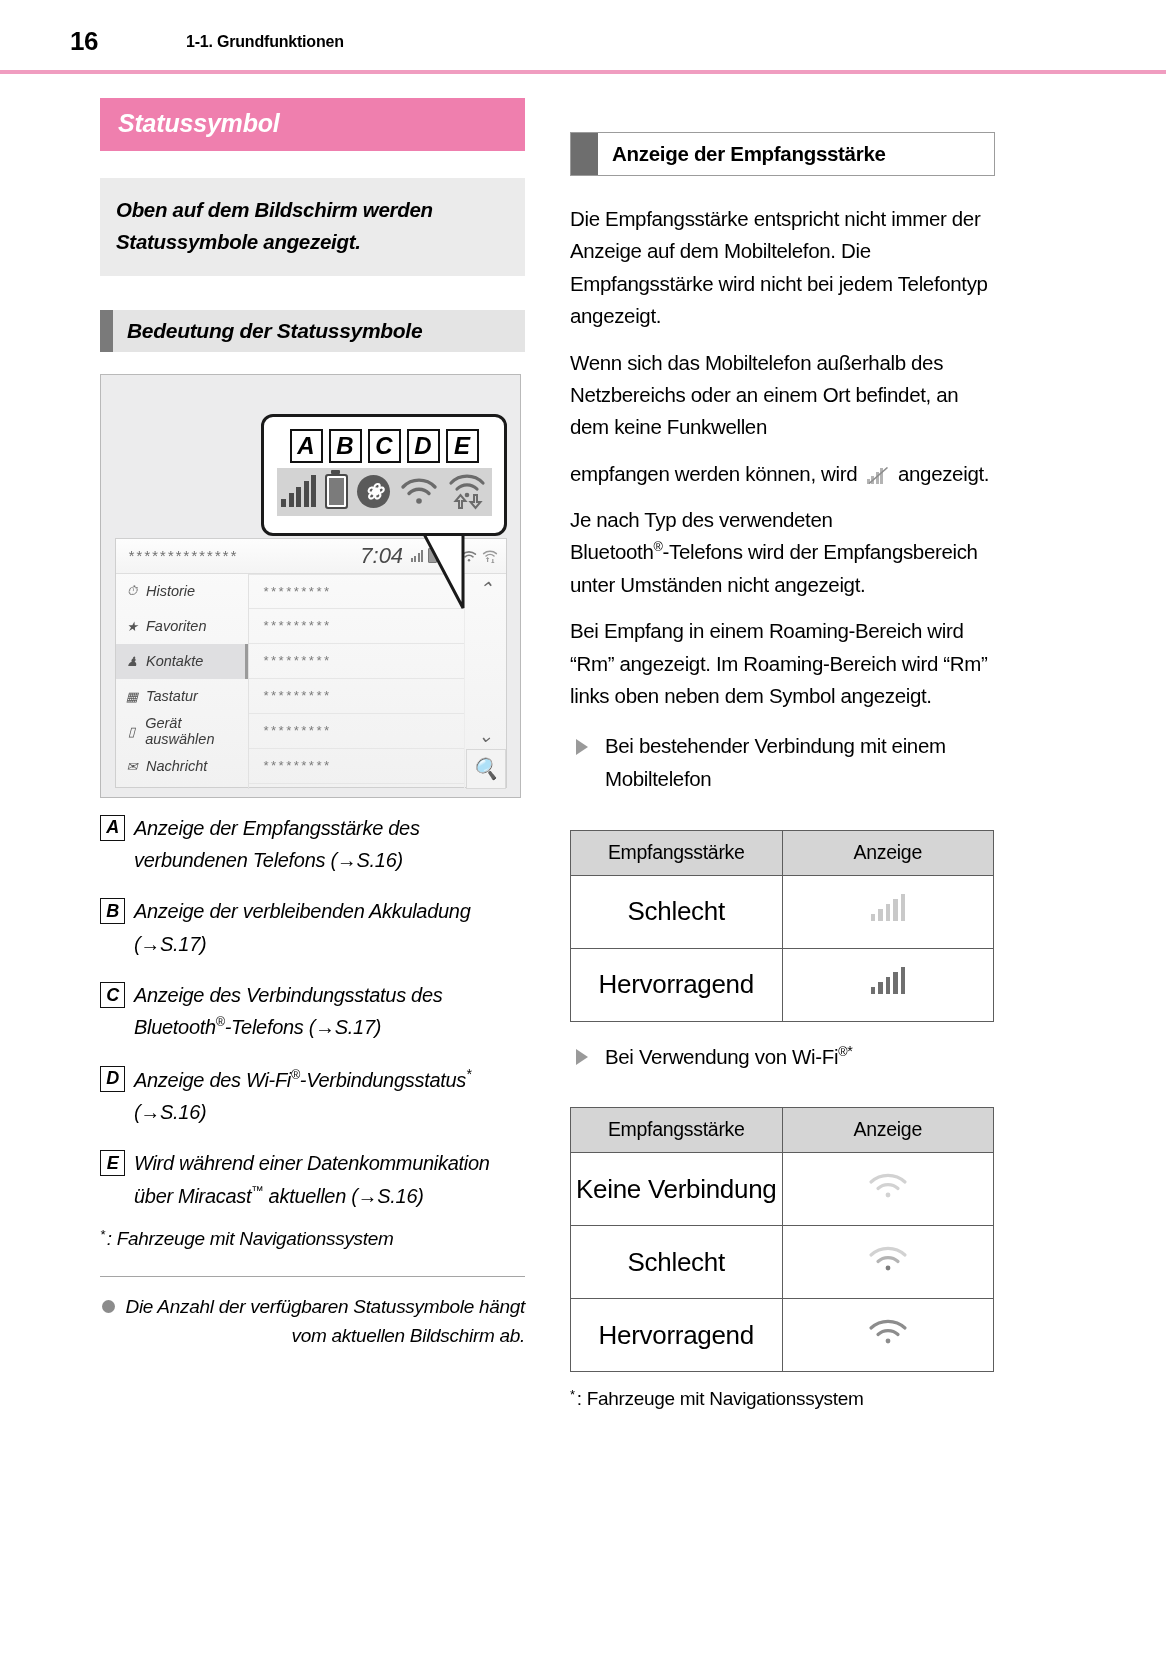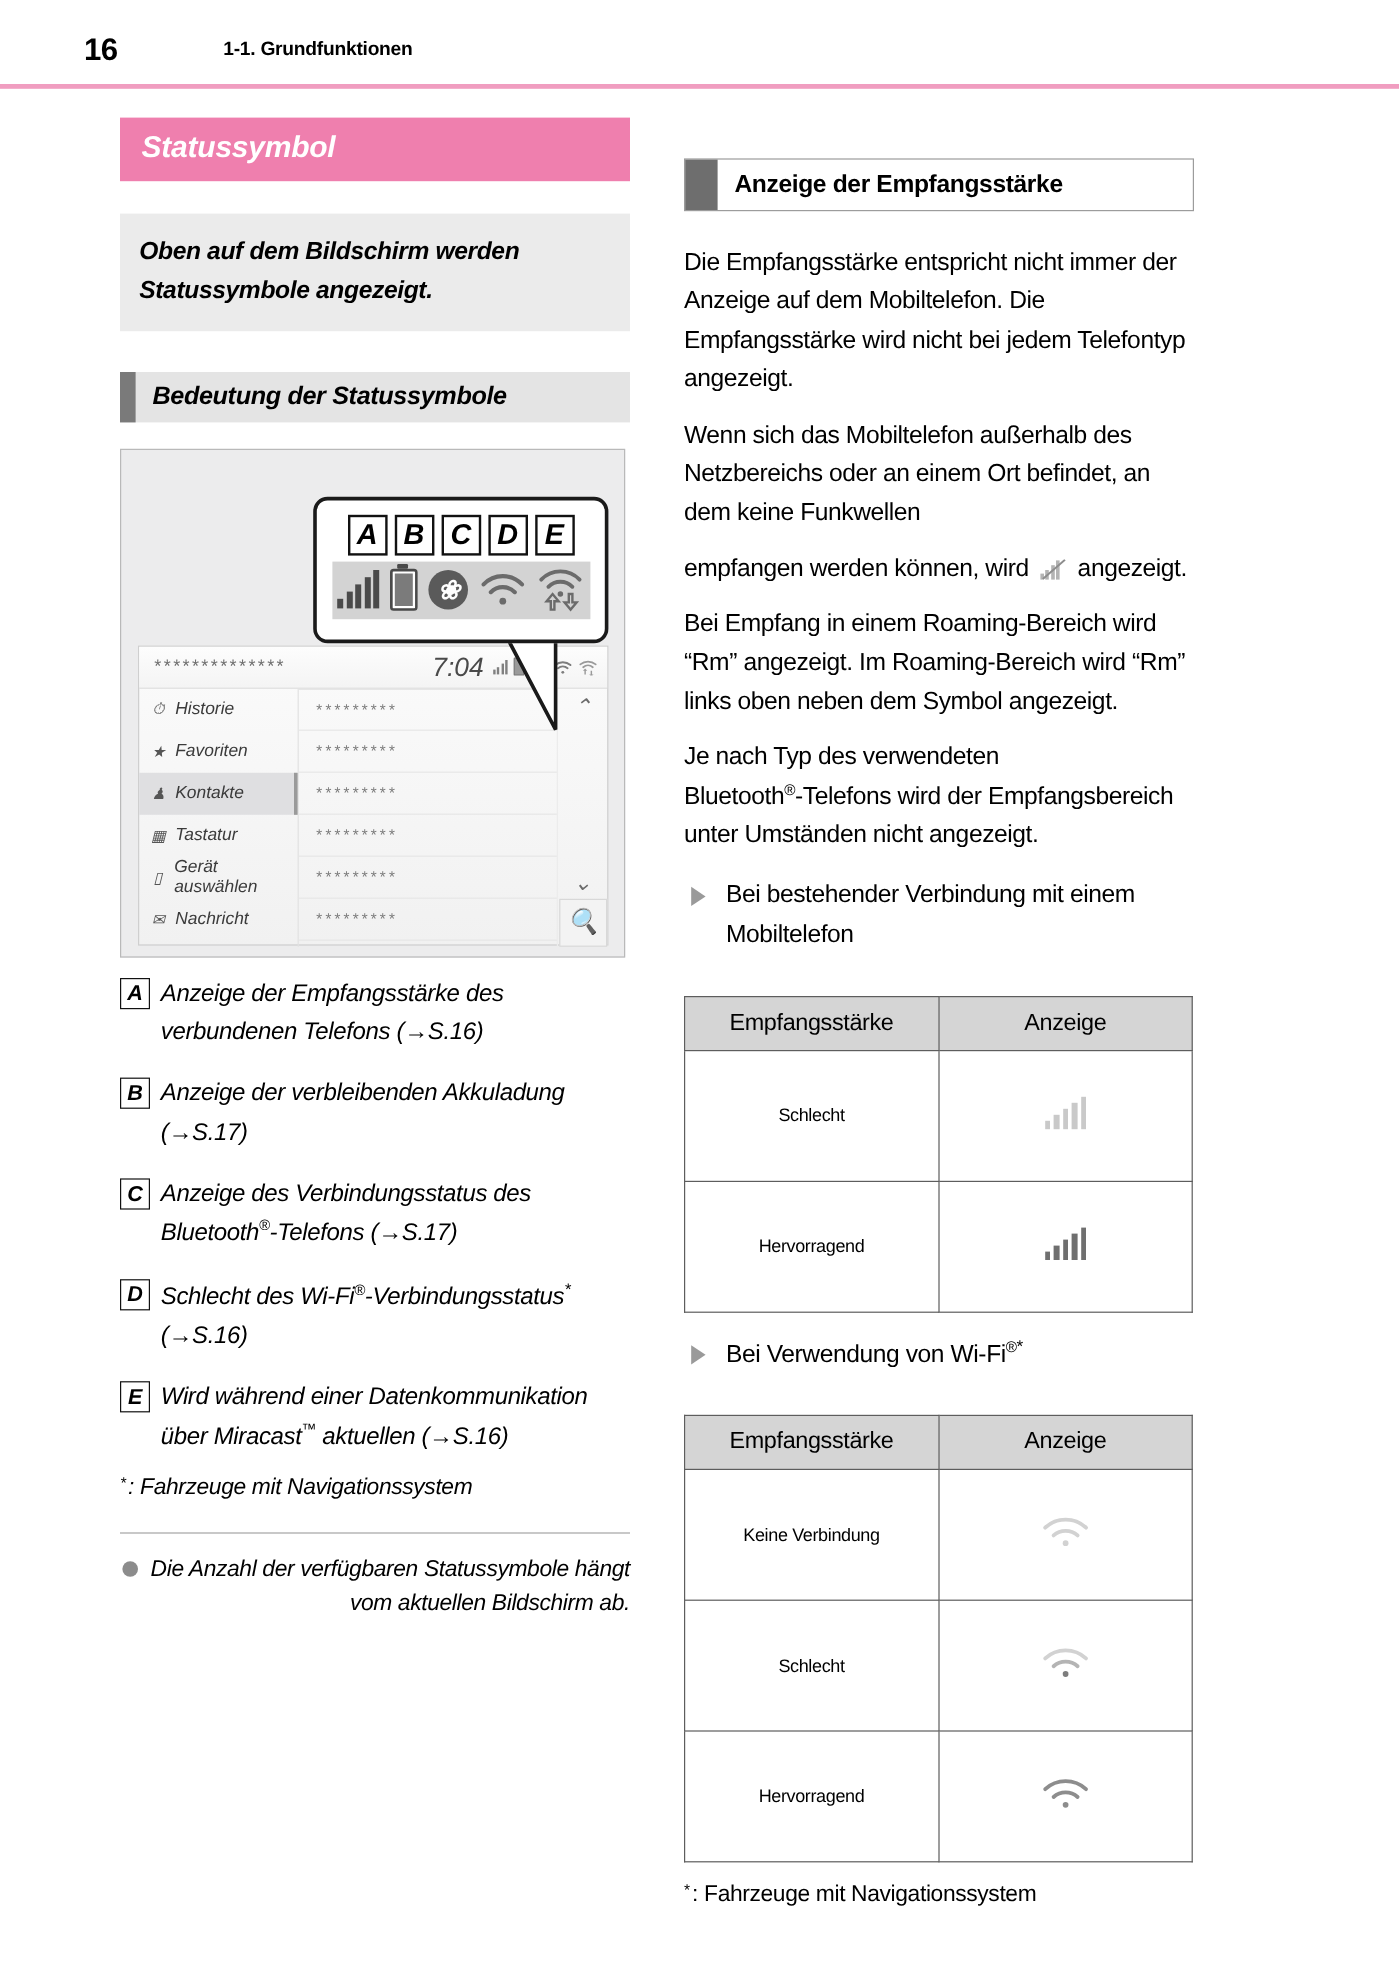--- a/index.html
+++ b/index.html
@@ -394,22 +394,22 @@
     background: #d5d5d5;
     border: 1.5px solid #5d5d5d;
     font-weight: normal;
     font-size: 19.5px;
     padding: 10px 0 11px 0;
     letter-spacing: -0.3px;
   }
   table.sig td {
     border: 1.5px solid #5d5d5d;
     text-align: center;
-    font-size: 15px;
-    padding: 34px 0;
+    font-size: 26px;
+    padding: 16px 0;
     height: 40px;
     letter-spacing: -0.3px;
   }
 
   
   .tbars { display:inline-flex; align-items:flex-end; gap:3px; height:26px; }
   .tbars i { display:block; width:4.5px; }
   .tbars i:nth-child(1){height:7px;}
   .tbars i:nth-child(2){height:12px;}
   .tbars i:nth-child(3){height:17px;}
@@ -572,21 +572,21 @@
       <div class="legend-item">
         <div class="lbox">B</div>
         <div class="ltext">Anzeige der verbleibenden Akkuladung (→S.17)</div>
       </div>
       <div class="legend-item">
         <div class="lbox">C</div>
         <div class="ltext"><span>Anzeige des Verbindungsstatus des Bluetooth</span><sup class="reg">®</sup><span>-Telefons (→S.17)</span></div>
       </div>
       <div class="legend-item">
         <div class="lbox">D</div>
-        <div class="ltext"><span>Schlecht des Wi-Fi</span><sup class="reg">®</sup><span>-Verbindungsstatus</span><sup class="star">*</sup><span> (→S.16)</span></div>
+        <div class="ltext"><span>Anzeige des Wi-Fi</span><sup class="reg">®</sup><span>-Verbindungsstatus</span><sup class="star">*</sup><span> (→S.16)</span></div>
       </div>
       <div class="legend-item">
         <div class="lbox">E</div>
         <div class="ltext"><span>Wird während einer Datenkommunikation über Miracast</span><sup class="tm">™</sup><span> aktuellen (→S.16)</span></div>
       </div>
     </div>
 
     <div class="footnote">
       <span class="fstar">*</span>
       <span>: Fahrzeuge mit Navigationssystem</span>
@@ -622,26 +622,26 @@
             <i></i>
             <i></i>
           </span>
         <svg class="slash" viewBox="0 0 26 17">
             <line x1="22.5" y1="0.5" x2="4" y2="16.5" stroke="#8d8d8d" stroke-width="1.6"></line>
           </svg>
       </span>
       <span>angezeigt.</span>
     </div>
 
-    <div class="para">Bei Empfang in einem Roaming-Bereich wird “Rm” angezeigt. Im Roaming-Bereich wird “Rm” links oben neben dem Symbol angezeigt.</div>
-
     <div class="para">
       <span>Je nach Typ des verwendeten</span><br>
       <span>Bluetooth</span><sup class="reg">®</sup><span>-Telefons wird der Empfangsbereich unter Umständen nicht angezeigt.</span>
     </div>
+
+    <div class="para">Bei Empfang in einem Roaming-Bereich wird “Rm” angezeigt. Im Roaming-Bereich wird “Rm” links oben neben dem Symbol angezeigt.</div>
 
     <div class="arrow-item">
       <span class="tri"></span>
       <span>Bei bestehender Verbindung mit einem Mobiltelefon</span>
     </div>
 
     <table class="sig">
       <tbody>
           <tr>
         <th>Empfangsstärke</th>

